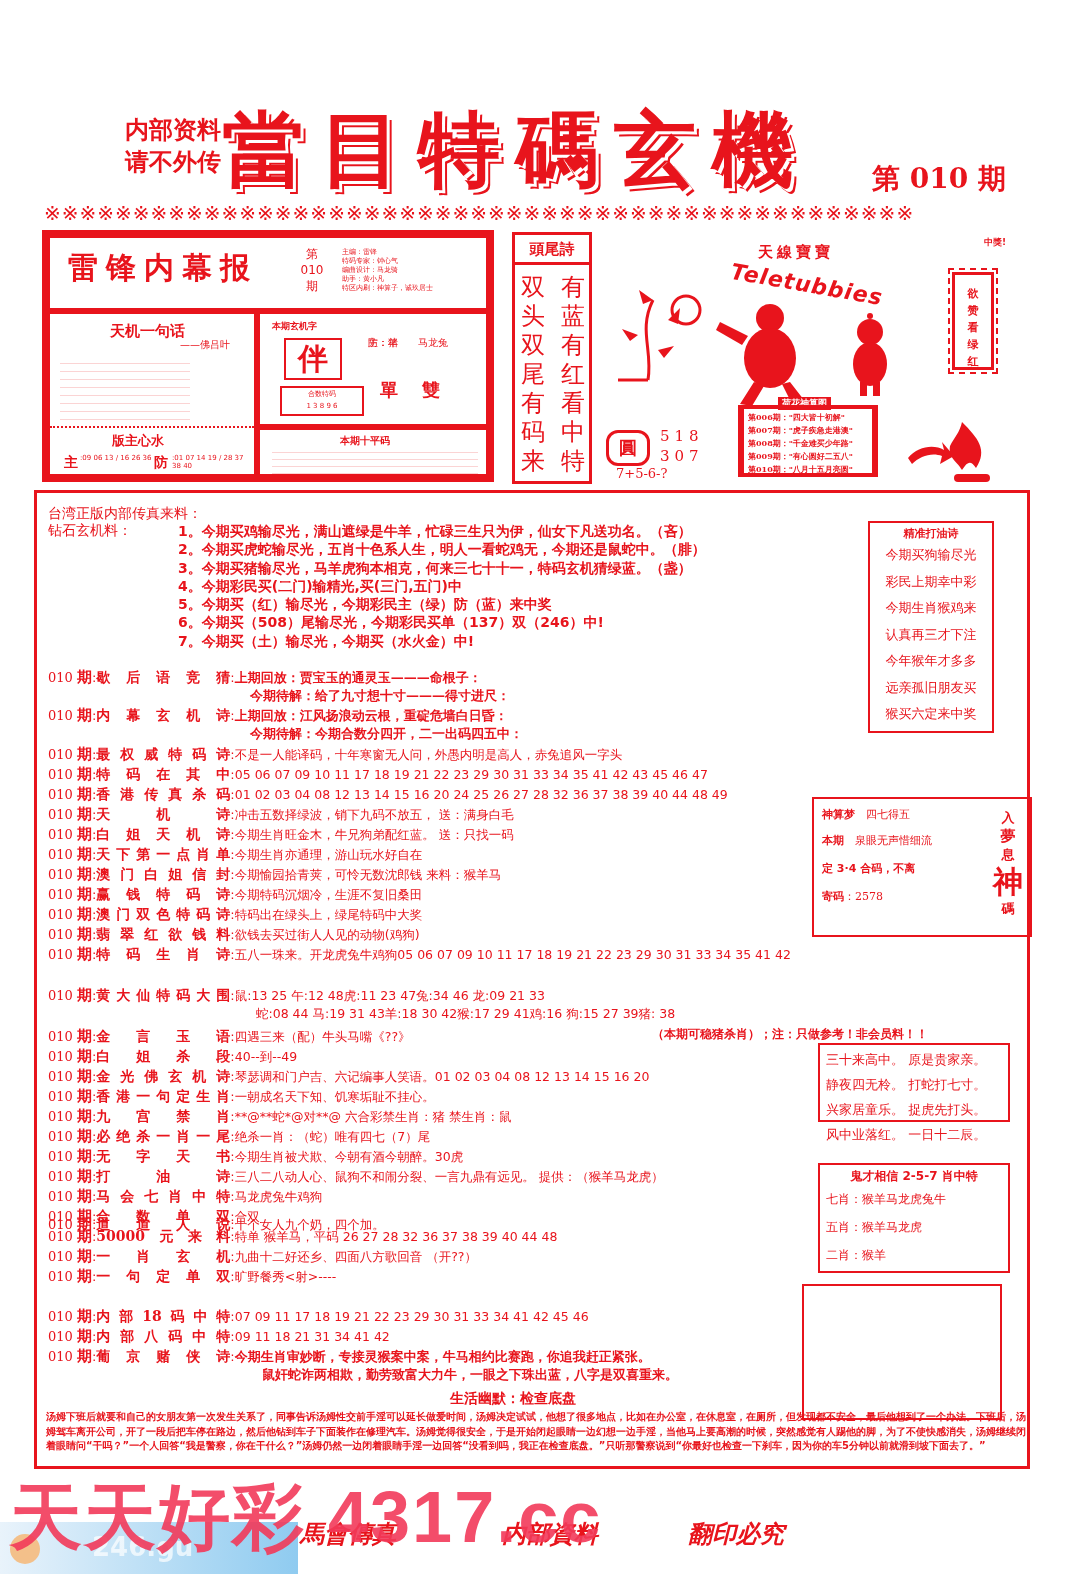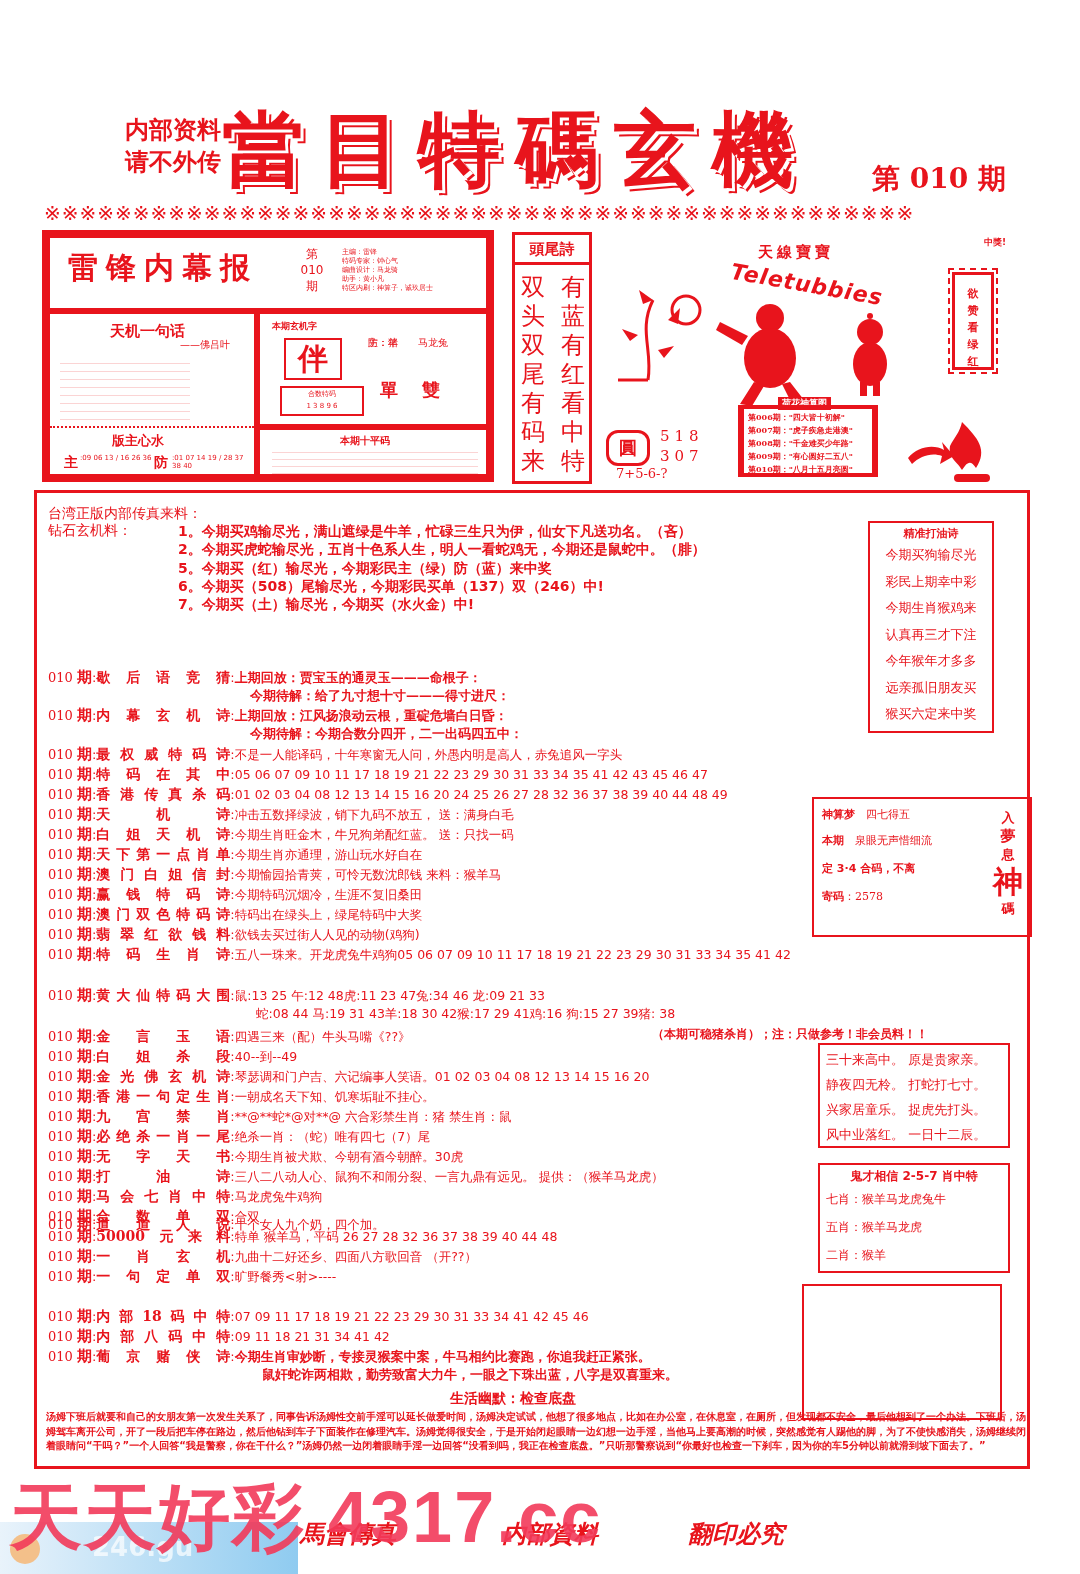--- a/index.html
+++ b/index.html
@@ -58,21 +58,21 @@
   .row .bval { font-size: 13px; font-weight: bold; }
 
   .side-poem { left: 868px; top: 521px; width: 126px; height: 212px; border: 2px solid #e8141c; padding: 3px 4px; }
   .side-poem .t { text-align: center; font-size: 11px; font-weight: bold; line-height: 16px; }
   .side-poem .l { font-size: 13px; line-height: 26.5px; white-space: nowrap; text-align: center; }
 
   .dream-box { left: 812px; top: 797px; width: 220px; height: 140px; border: 2px solid #e8141c; }
   .dream-line { position: absolute; left: 8px; font-size: 11px; white-space: nowrap; }
   .dream-side { position: absolute; right: 4px; top: 10px; width: 36px; text-align: center; font-weight: bold; font-family: "DejaVu Serif", serif; }
 
-  .couplet-box { left: 818px; top: 1043px; width: 192px; height: 105px; border: 2px solid #e8141c; padding: 2px 6px; }
+  .couplet-box { left: 818px; top: 1043px; width: 192px; height: 79px; border: 2px solid #e8141c; padding: 2px 6px; }
   .couplet-box div { font-size: 13px; line-height: 25px; white-space: nowrap; }
   .ghost-box { left: 818px; top: 1163px; width: 192px; height: 110px; border: 2px solid #e8141c; padding: 2px 6px; }
   .ghost-box .t { font-size: 12px; font-weight: bold; text-align: center; line-height: 18px; }
   .ghost-box .l { font-size: 12px; line-height: 28px; font-family: "DejaVu Serif", serif; white-space: nowrap; }
   .empty-box { left: 802px; top: 1284px; width: 200px; height: 136px; border: 2px solid #e8141c; }
 
   .humor-title { left: 450px; top: 1390px; font-size: 14px; font-weight: bold; }
   .story { left: 46px; top: 1410px; width: 984px; font-size: 10px; line-height: 14.5px; font-weight: bold; }
 
   
@@ -197,20 +197,22 @@
   <rect x="50" y="56" width="36" height="8" rx="4" fill="#e8141c"></rect>
 </svg>
 
 <div class="abs main-frame"></div>
 
 <div class="abs fax-head">台湾正版内部传真来料：</div>
 <div class="abs drill">钻石玄机料：</div>
 <div class="abs list-items">
   <div>1。今期买鸡输尽光，满山遮绿是牛羊，忙碌三生只为伊，仙女下凡送功名。（吝）</div>
   <div>2。今期买虎蛇输尽光，五肖十色系人生，明人一看蛇鸡无，今期还是鼠蛇中。（腓）</div>
+  <div>3。今期买猪输尽光，马羊虎狗本相克，何来三七十十一，特码玄机猜绿蓝。（盏）</div>
+  <div>4。今期彩民买(二门)输精光,买(三门,五门)中</div>
   <div>5。今期买（红）输尽光，今期彩民主（绿）防（蓝）来中奖</div>
   <div>6。今期买（508）尾输尽光，今期彩民买单（137）双（246）中!</div>
   <div>7。今期买（土）输尽光，今期买（水火金）中!</div>
 </div>
 
 <div class="abs side-poem">
   <div class="t">精准打油诗</div>
   <div class="l">今期买狗输尽光</div>
   <div class="l">彩民上期幸中彩</div>
   <div class="l">今期生肖猴鸡来</div>

